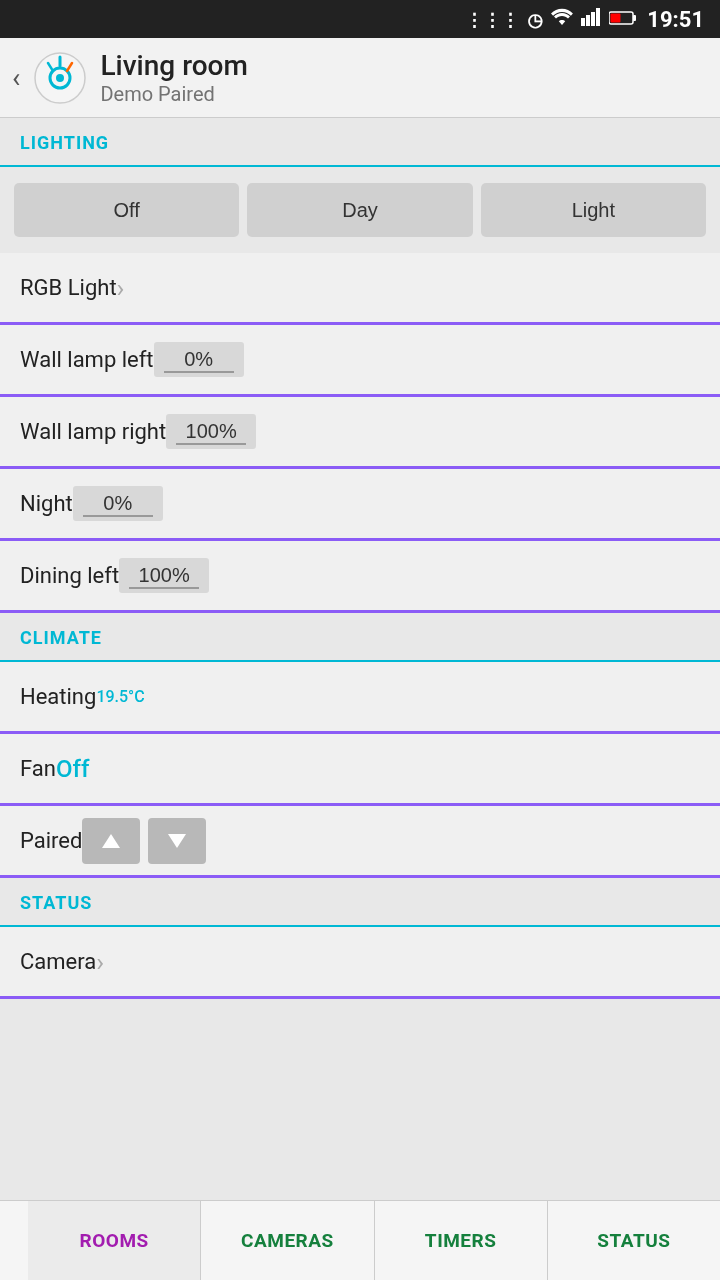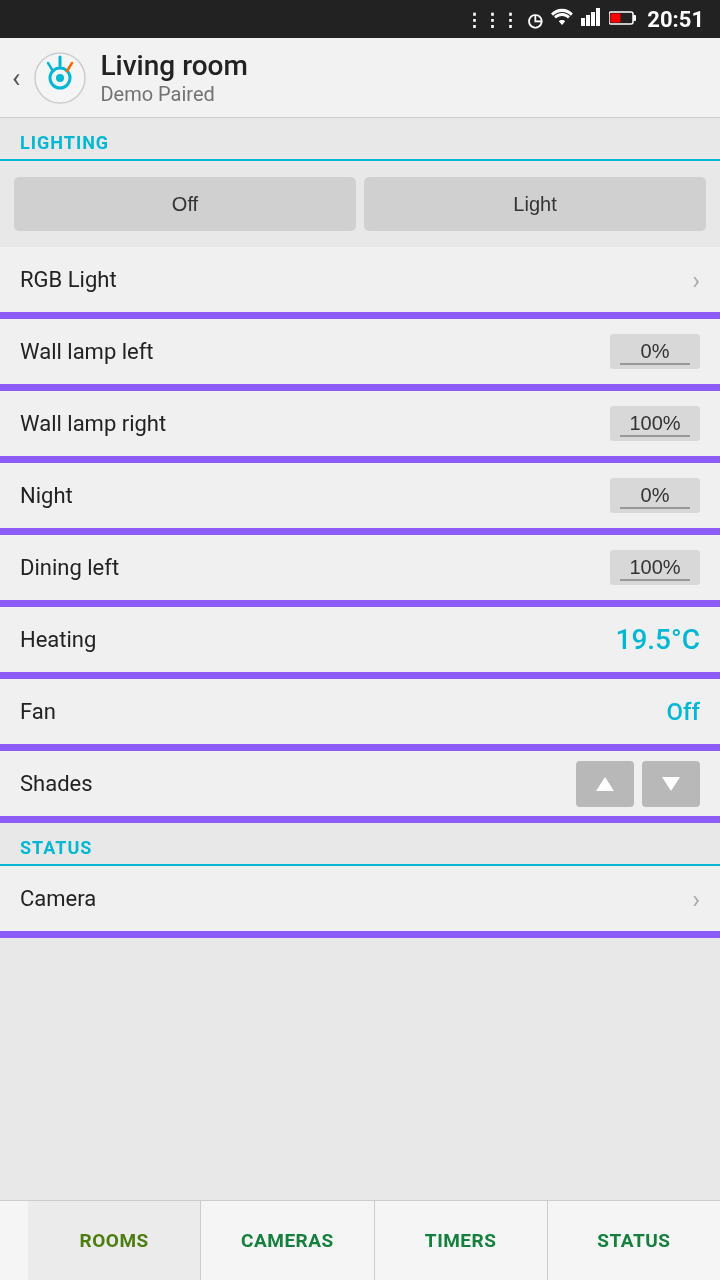--- a/index.html
+++ b/index.html
@@ -77,21 +77,21 @@
 
     
     .content {
       flex: 1;
       overflow-y: auto;
       background: #e8e8e8;
     }
 
     
     .section-header {
-      padding: 14px 20px 6px 20px;
+      padding: 14px 20px 12px 20px;
       font-size: 18px;
       font-weight: bold;
       color: #00b8d4;
       letter-spacing: 1px;
       border-bottom: 2px solid #00b8d4;
       background: #e8e8e8;
     }
 
     
     .lighting-buttons {
@@ -109,25 +109,25 @@
       font-size: 20px;
       color: #333;
       cursor: pointer;
       font-family: Arial, sans-serif;
     }
 
     
     .list-row {
       display: flex;
       align-items: center;
-      justify-content: space-between;
+      justify-content: flex-start;
       padding: 0 20px;
       height: 72px;
       background: #f0f0f0;
-      border-bottom: 7px solid #8b5cf6;
+      border-bottom: 3px solid #8b5cf6;
     }
     .list-row-label {
       font-size: 22px;
       color: #222;
     }
     .list-row-right {
       display: flex;
       align-items: center;
       gap: 8px;
     }
@@ -153,24 +153,23 @@
       position: absolute;
       bottom: 4px;
       left: 10px;
       right: 10px;
       height: 2px;
       background: #999;
     }
 
     
     .temp-value {
-      font-size: 28px;
+      font-size: 16px;
       color: #00b8d4;
       font-weight: 500;
-      margin-left: 32px;
     }
     .off-value {
       font-size: 24px;
       color: #00b8d4;
       font-weight: 500;
     }
 
     
     .shade-btn {
       width: 58px;
@@ -225,21 +224,21 @@
       font-weight: bold;
       color: #15803d;
       cursor: pointer;
       border-right: 1px solid #ccc;
       letter-spacing: 0.5px;
     }
     .nav-item:last-child {
       border-right: none;
     }
     .nav-item.active {
-      color: #4d7c0f;
+      color: #a21caf;
       background: #ebebeb;
       margin-left: 28px;
     }
   </style>
 </head>
 <body>
 
 <div class="status-bar">
   <div class="status-bar-icons">
     <span>⋮⋮⋮</span>
@@ -260,21 +259,21 @@
       </svg>
     </span>
     <span>
       <svg width="28" height="16" viewBox="0 0 28 16" fill="none">
         <rect x="0" y="2" width="24" height="12" rx="2" stroke="white" stroke-width="1.5"></rect>
         <rect x="1.5" y="3.5" width="10" height="9" rx="1" fill="red"></rect>
         <rect x="24" y="5" width="3" height="6" rx="1" fill="white"></rect>
       </svg>
     </span>
   </div>
-  <span class="status-bar-time">20:51</span>
+  <span class="status-bar-time">19:51</span>
 </div>
 
 <div class="header">
   <span class="back-arrow">‹</span>
 
   <svg class="header-logo" viewBox="0 0 52 52" fill="none" xmlns="http://www.w3.org/2000/svg">
     <circle cx="26" cy="26" r="25" stroke="#ccc" stroke-width="1.5" fill="#f5f5f5"></circle>
     <circle cx="26" cy="26" r="10" stroke="#00b8d4" stroke-width="3" fill="none"></circle>
     <circle cx="26" cy="26" r="4" fill="#00b8d4"></circle>
     <line x1="26" y1="5" x2="26" y2="14" stroke="#00b8d4" stroke-width="3" stroke-linecap="round"></line>
@@ -286,20 +285,21 @@
     <span class="header-subtitle">Demo Paired</span>
   </div>
 </div>
 
 <div class="content">
 
   <div class="section-header">LIGHTING</div>
 
   <div class="lighting-buttons">
     <button class="lighting-btn">Off</button>
+    <button class="lighting-btn">Day</button>
     <button class="lighting-btn">Light</button>
   </div>
 
   <div class="list-row">
     <span class="list-row-label">RGB Light</span>
     <div class="list-row-right">
       <span class="chevron">›</span>
     </div>
   </div>
 
@@ -324,33 +324,34 @@
     </div>
   </div>
 
   <div class="list-row">
     <span class="list-row-label">Dining left</span>
     <div class="list-row-right">
       <button class="pct-badge">100%</button>
     </div>
   </div>
 
+  <div class="section-header">CLIMATE</div>
 
   <div class="list-row">
     <span class="list-row-label">Heating</span>
     <span class="temp-value">19.5°C</span>
   </div>
 
   <div class="list-row">
     <span class="list-row-label">Fan</span>
     <span class="off-value">Off</span>
   </div>
 
   <div class="list-row">
-    <span class="list-row-label">Shades</span>
+    <span class="list-row-label">Paired</span>
     <div class="list-row-right">
       <button class="shade-btn">
         <svg viewBox="0 0 22 22" fill="white">
           <polygon points="11,4 20,18 2,18"></polygon>
         </svg>
       </button>
       <button class="shade-btn">
         <svg viewBox="0 0 22 22" fill="white">
           <polygon points="11,18 20,4 2,4"></polygon>
         </svg>

